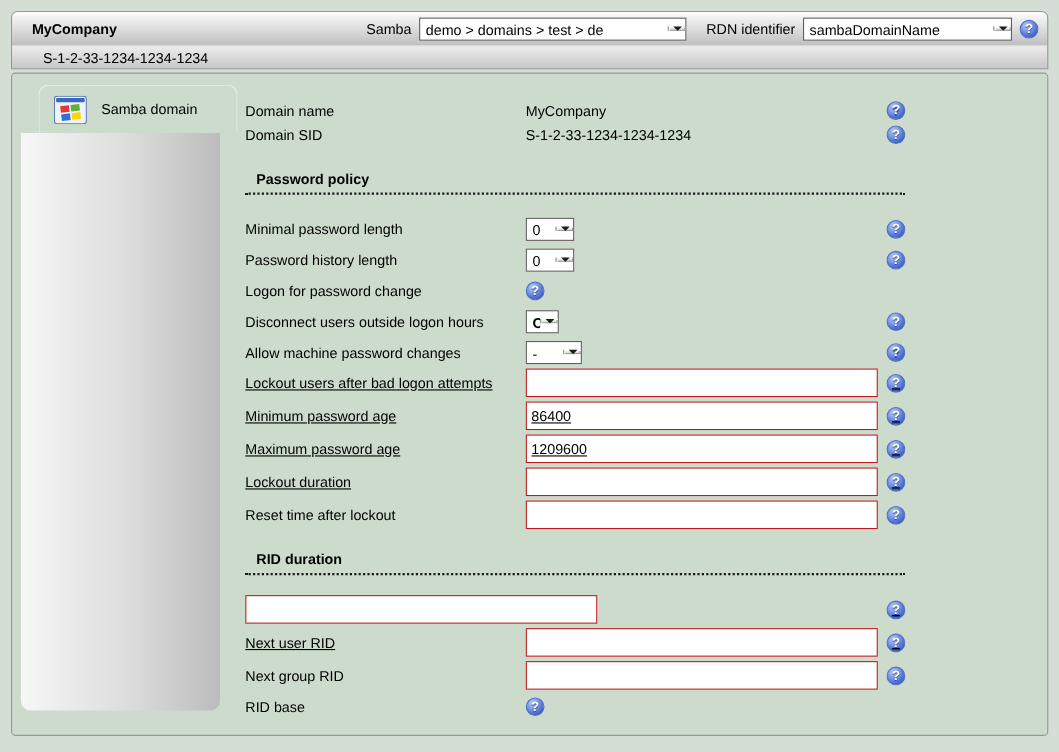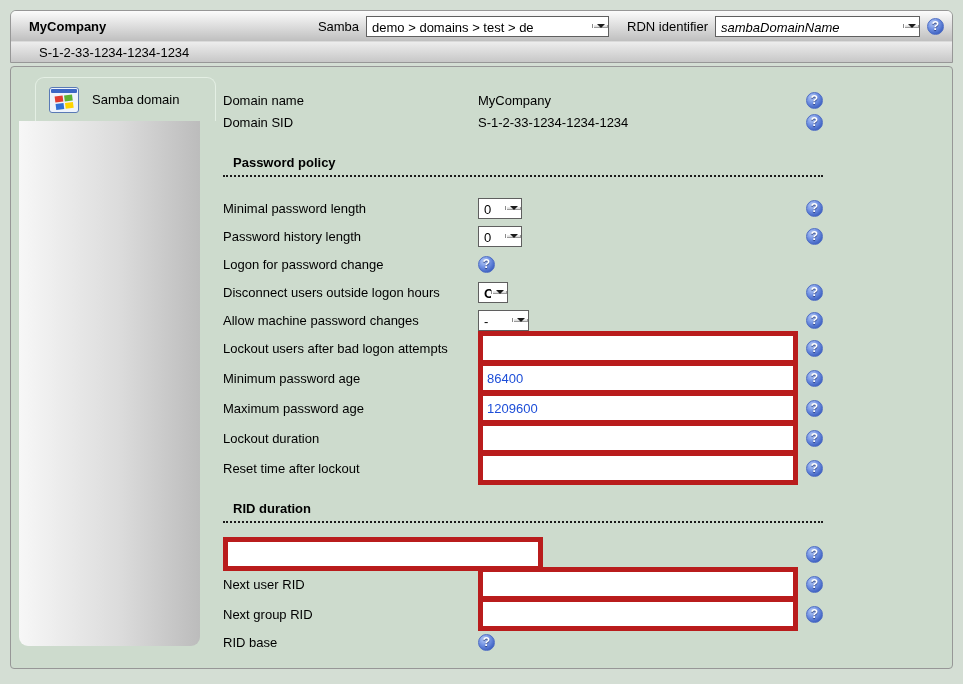--- a/index.html
+++ b/index.html
@@ -38,21 +38,21 @@
   }
   .xv { flex:1; padding:2px 4px 0 5px; white-space:nowrap; overflow:hidden; }
   .xb {
     width:16px; flex:0 0 16px; display:flex; align-items:center; justify-content:center;
     background:linear-gradient(#fafafa,#cfcfcf);
     border-left:1px solid #8a8a8a;
     box-shadow: inset 1px 1px 0 #ffffff, inset -1px -1px 0 #9a9a9a;
   }
   .tri { width:0; height:0; border-left:4px solid transparent; border-right:4px solid transparent; border-top:4px solid #1c1c1c; }
   .sel-suffix { width:243px; }
-  .sel-rdn { width:205px;font-style:italic; }
+  .sel-rdn { width:190px; }
   .sel-a { width:44px; }
   .sel-b { width:48px; }
   .sel-c { width:30px;font-weight:bold; }
   .sel-d { width:51px; }
 
   
   .help {
     width:17px; height:17px; flex:0 0 17px; border-radius:50%;
     background:radial-gradient(circle at 35% 28%, #b9cdf6 0%, #7494e4 40%, #3e61c2 78%, #2b49a0 100%);
     border:1px solid #4e6dc4;
@@ -77,30 +77,30 @@
     background:linear-gradient(to right,#f7f7f7 0%,#dcdcdc 55%,#bcbcbc 100%);
     border-radius:0 0 9px 9px;
   }
 
   
   .content { position:absolute; left:212px; top:22px; width:600px; }
   .frow { display:flex; align-items:center; height:22px; }
   .frow .lbl { flex:0 0 255px; white-space:nowrap; }
   .frow .ctrl { flex:1; display:flex; align-items:center; }
   .mb6 { margin-bottom:6px; }
-  .mb8 { margin-bottom:8px; }
+  .mb8 { margin-bottom:8px;text-decoration:underline; }
   .mt6 { margin-top:6px; }
   .section-heading {
     font-weight:bold; padding:0 0 5px 10px;
     border-bottom:2px dotted #1a1a1a;
     margin-top:22px; margin-bottom:20px;
   }
   .txt {
-    width:320px; height:21px; border:5px solid #b91c1c; background:#fff;
-    padding:12px 4px; font:13px "Liberation Sans", sans-serif; color:#1d4ed8;
+    width:320px; height:21px; border:1px solid #b91c1c; background:#fff;
+    padding:12px 4px; font:13px "Liberation Sans", sans-serif; color:#000000;
   }
 </style>
 </head>
 <body>
 
 <div class="hdr">
   <div class="hdr-row1">
     <span class="hdr-title">MyCompany</span>
     <span class="hdr-spacer"></span>
     <span class="hdr-label">Samba</span>

